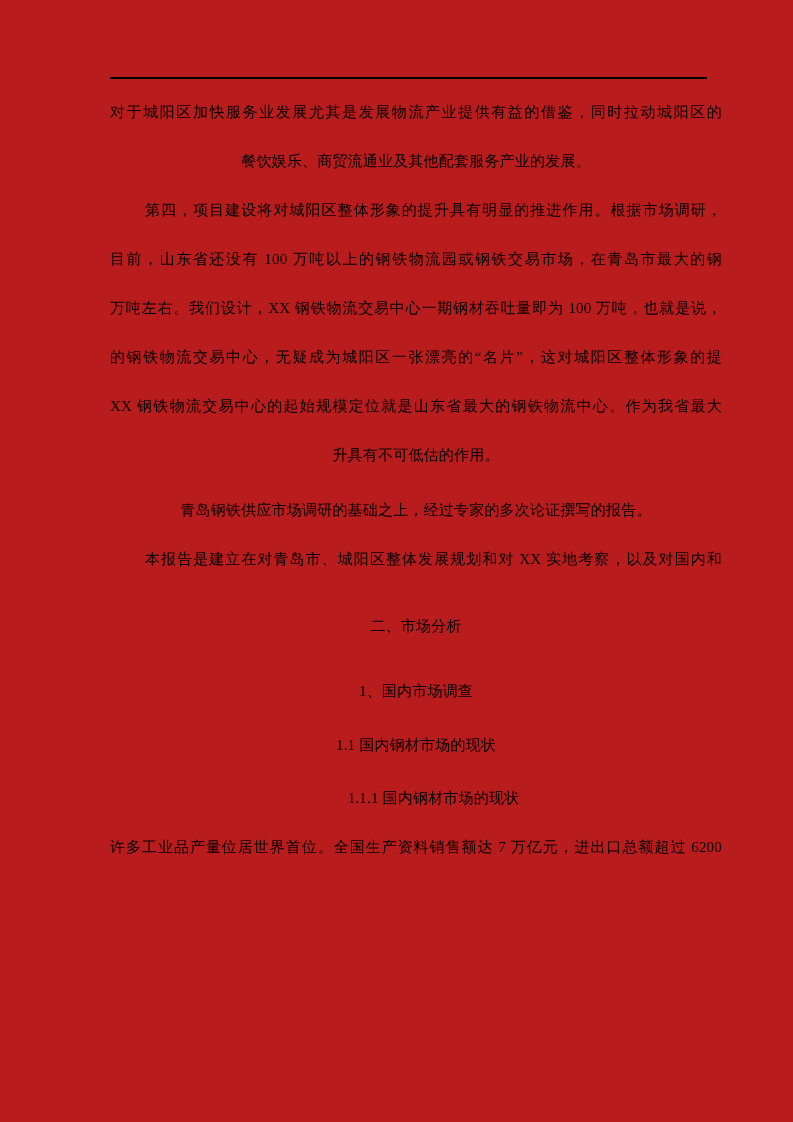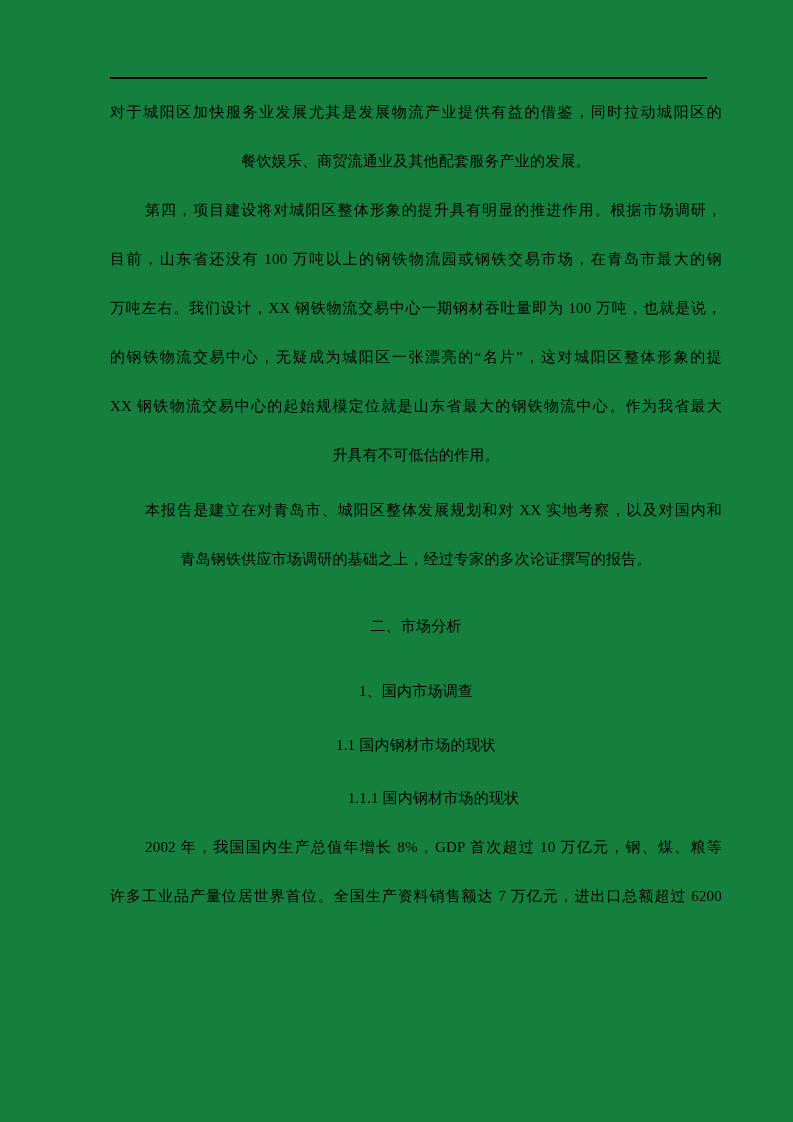--- a/index.html
+++ b/index.html
@@ -4,21 +4,21 @@
 <style>
   html, body {
     margin: 0;
     padding: 0;
     background: #ffffff;
   }
   .page {
     position: relative;
     width: 793px;
     height: 1122px;
-    background: #15803d;
+    background: #b91c1c;
     overflow: hidden;
     font-family: "Liberation Serif", "DejaVu Serif", serif;
     color: #000000;
   }
   .header-rule {
     position: absolute;
     top: 77px;
     left: 110px;
     width: 597px;
     height: 0;
@@ -73,31 +73,30 @@
       <div class="line fill ind">第四，项目建设将对城阳区整体形象的提升具有明显的推进作用。根据市场调研，</div>
       <div class="line fill">目前，山东省还没有 100 万吨以上的钢铁物流园或钢铁交易市场，在青岛市最大的钢</div>
       <div class="line fill">万吨左右。我们设计，XX 钢铁物流交易中心一期钢材吞吐量即为 100 万吨，也就是说，</div>
       <div class="line fill">的钢铁物流交易中心，无疑成为城阳区一张漂亮的“名片”，这对城阳区整体形象的提</div>
       <div class="line fill">XX 钢铁物流交易中心的起始规模定位就是山东省最大的钢铁物流中心。作为我省最大</div>
       <div class="line">升具有不可低估的作用。</div>
     </div>
 
 
     <div class="mt6">
+      <div class="line">青岛钢铁供应市场调研的基础之上，经过专家的多次论证撰写的报告。</div>
       <div class="line fill ind">本报告是建立在对青岛市、城阳区整体发展规划和对 XX 实地考察，以及对国内和</div>
-      <div class="line">青岛钢铁供应市场调研的基础之上，经过专家的多次论证撰写的报告。</div>
     </div>
 
     <div class="line mt18">二、市场分析</div>
 
     <div class="line mt16">1、国内市场调查</div>
 
     <div class="line mt5">1.1 国内钢材市场的现状</div>
 
     <div class="line mt4 ind">1.1.1 国内钢材市场的现状</div>
 
     <div>
-      <div class="line fill ind">2002 年，我国国内生产总值年增长 8%，GDP 首次超过 10 万亿元，钢、煤、粮等</div>
       <div class="line fill">许多工业品产量位居世界首位。全国生产资料销售额达 7 万亿元，进出口总额超过 6200</div>
     </div>
 
   </div>
 </div>
 
 </body></html>

